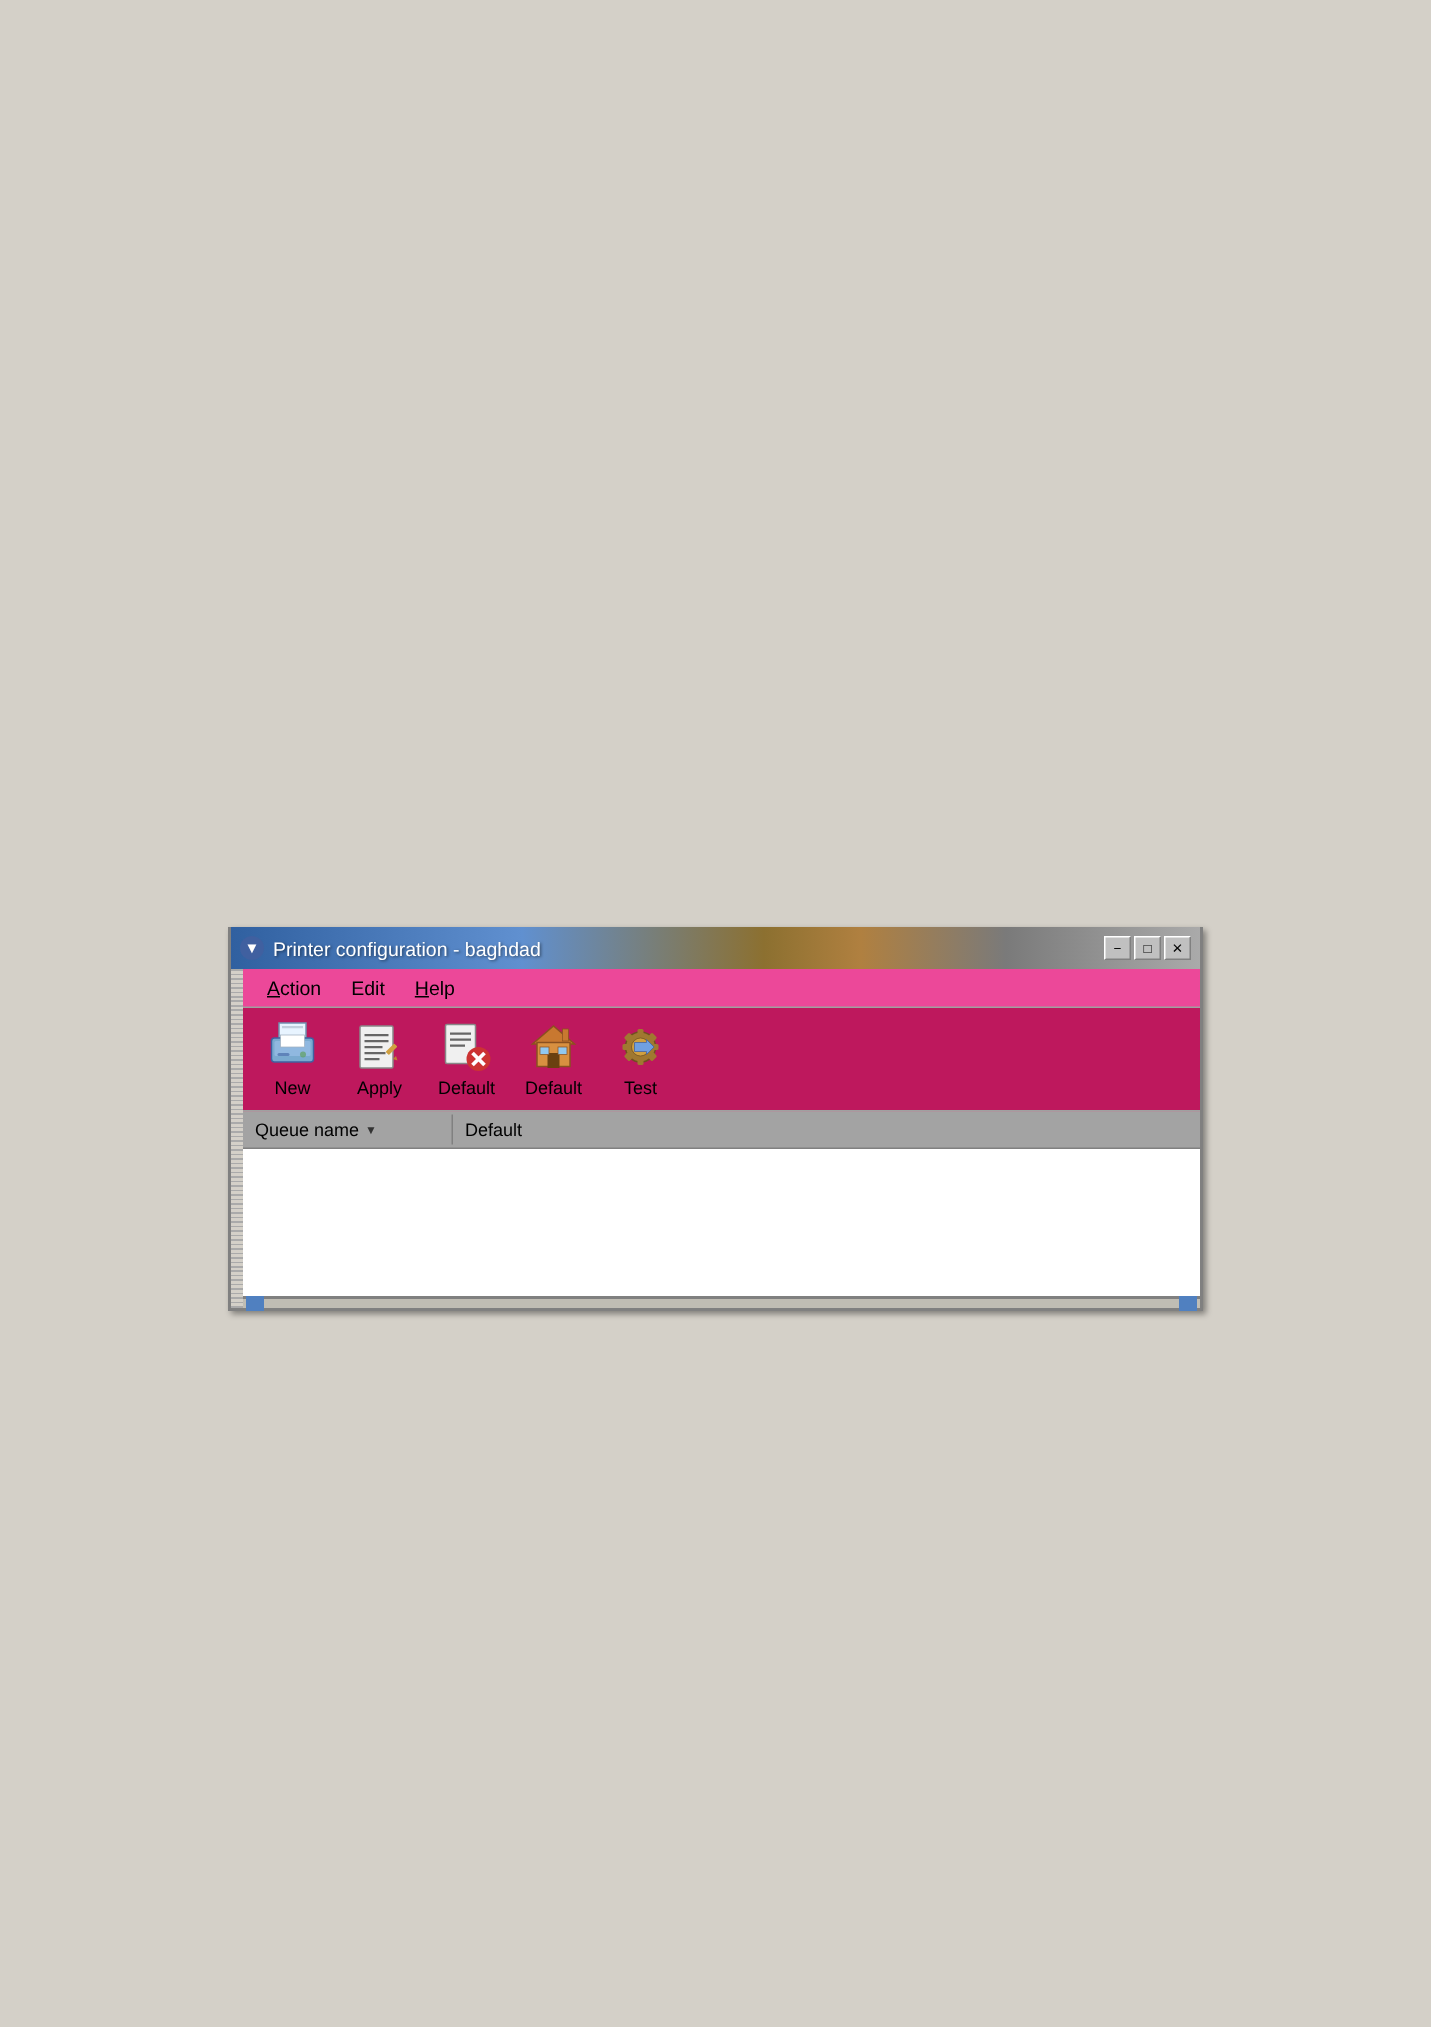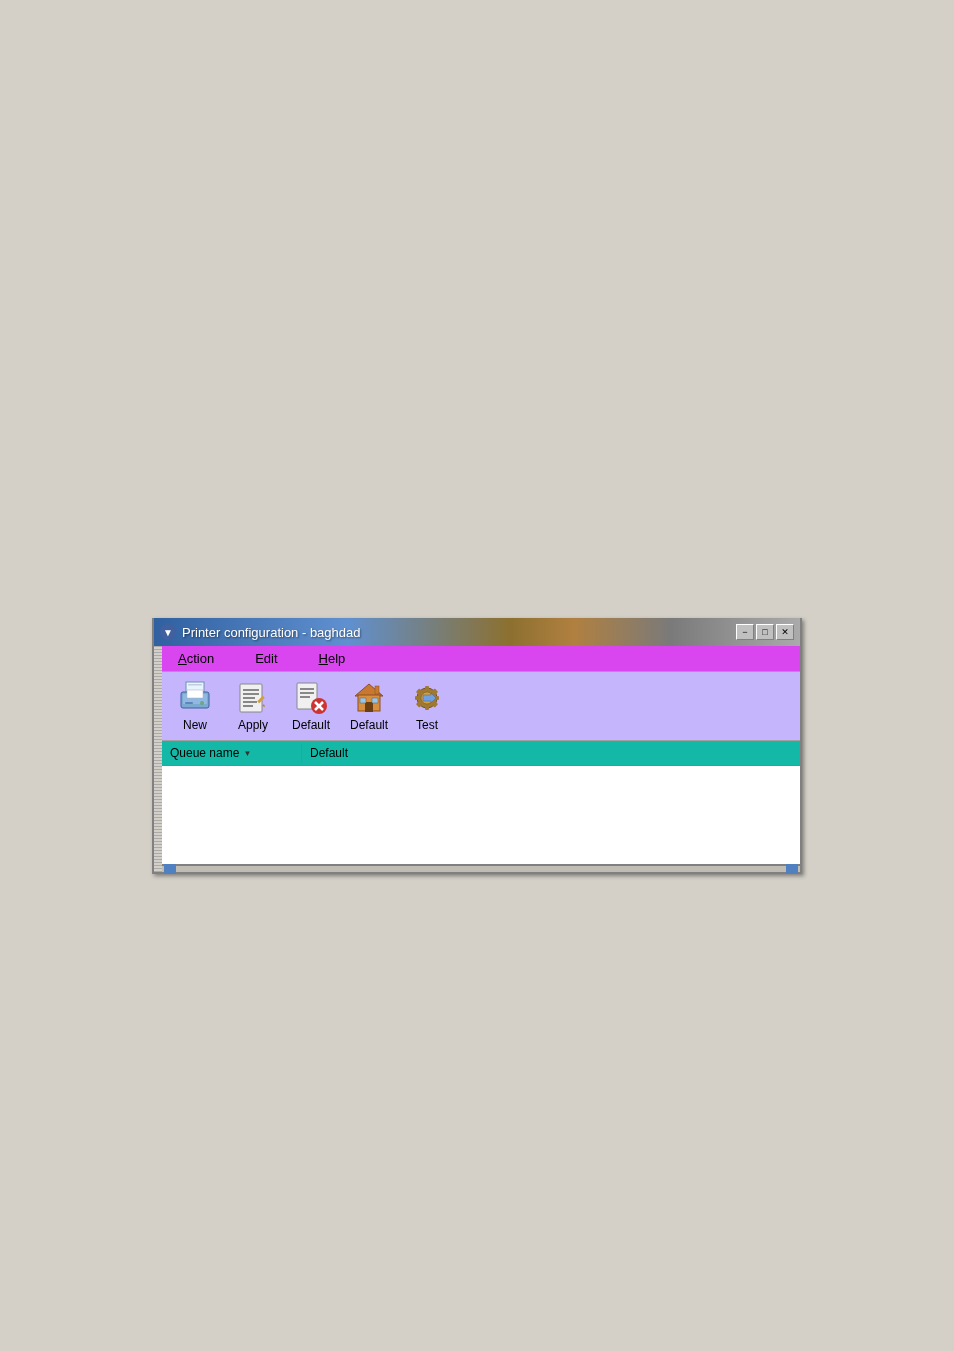--- a/index.html
+++ b/index.html
@@ -73,37 +73,37 @@
       border-left-color: #ffffff;
       display: flex;
       align-items: center;
       justify-content: center;
       cursor: pointer;
       font-size: 9px;
       color: #000;
     }
 
     .menubar {
-      background: #d946ef;
+      background: #ec4899;
       padding: 3px 12px;
       display: flex;
-      gap: 33px;
+      gap: 12px;
       border-bottom: 1px solid #a0a0a0;
     }
 
     .menu-item {
       font-size: 13px;
       color: #000;
       cursor: pointer;
       padding: 2px 4px;
       position: relative;
     }
 
     .toolbar {
-      background: #c4b5fd;
+      background: #be185d;
       padding: 6px 8px;
       display: flex;
       gap: 8px;
       align-items: flex-start;
       border-bottom: 1px solid #a0a0a0;
     }
 
     .toolbar-item {
       display: flex;
       flex-direction: column;
@@ -122,21 +122,21 @@
       justify-content: center;
     }
 
     .toolbar-label {
       font-size: 12px;
       color: #000;
     }
 
     .table-header {
       display: flex;
-      background: #14b8a6;
+      background: #a3a3a3;
       border-bottom: 1px solid #808080;
       padding: 2px 0;
     }
 
     .table-col {
       padding: 3px 8px;
       font-size: 12px;
       color: #000;
       border-right: 1px solid #808080;
       display: flex;

